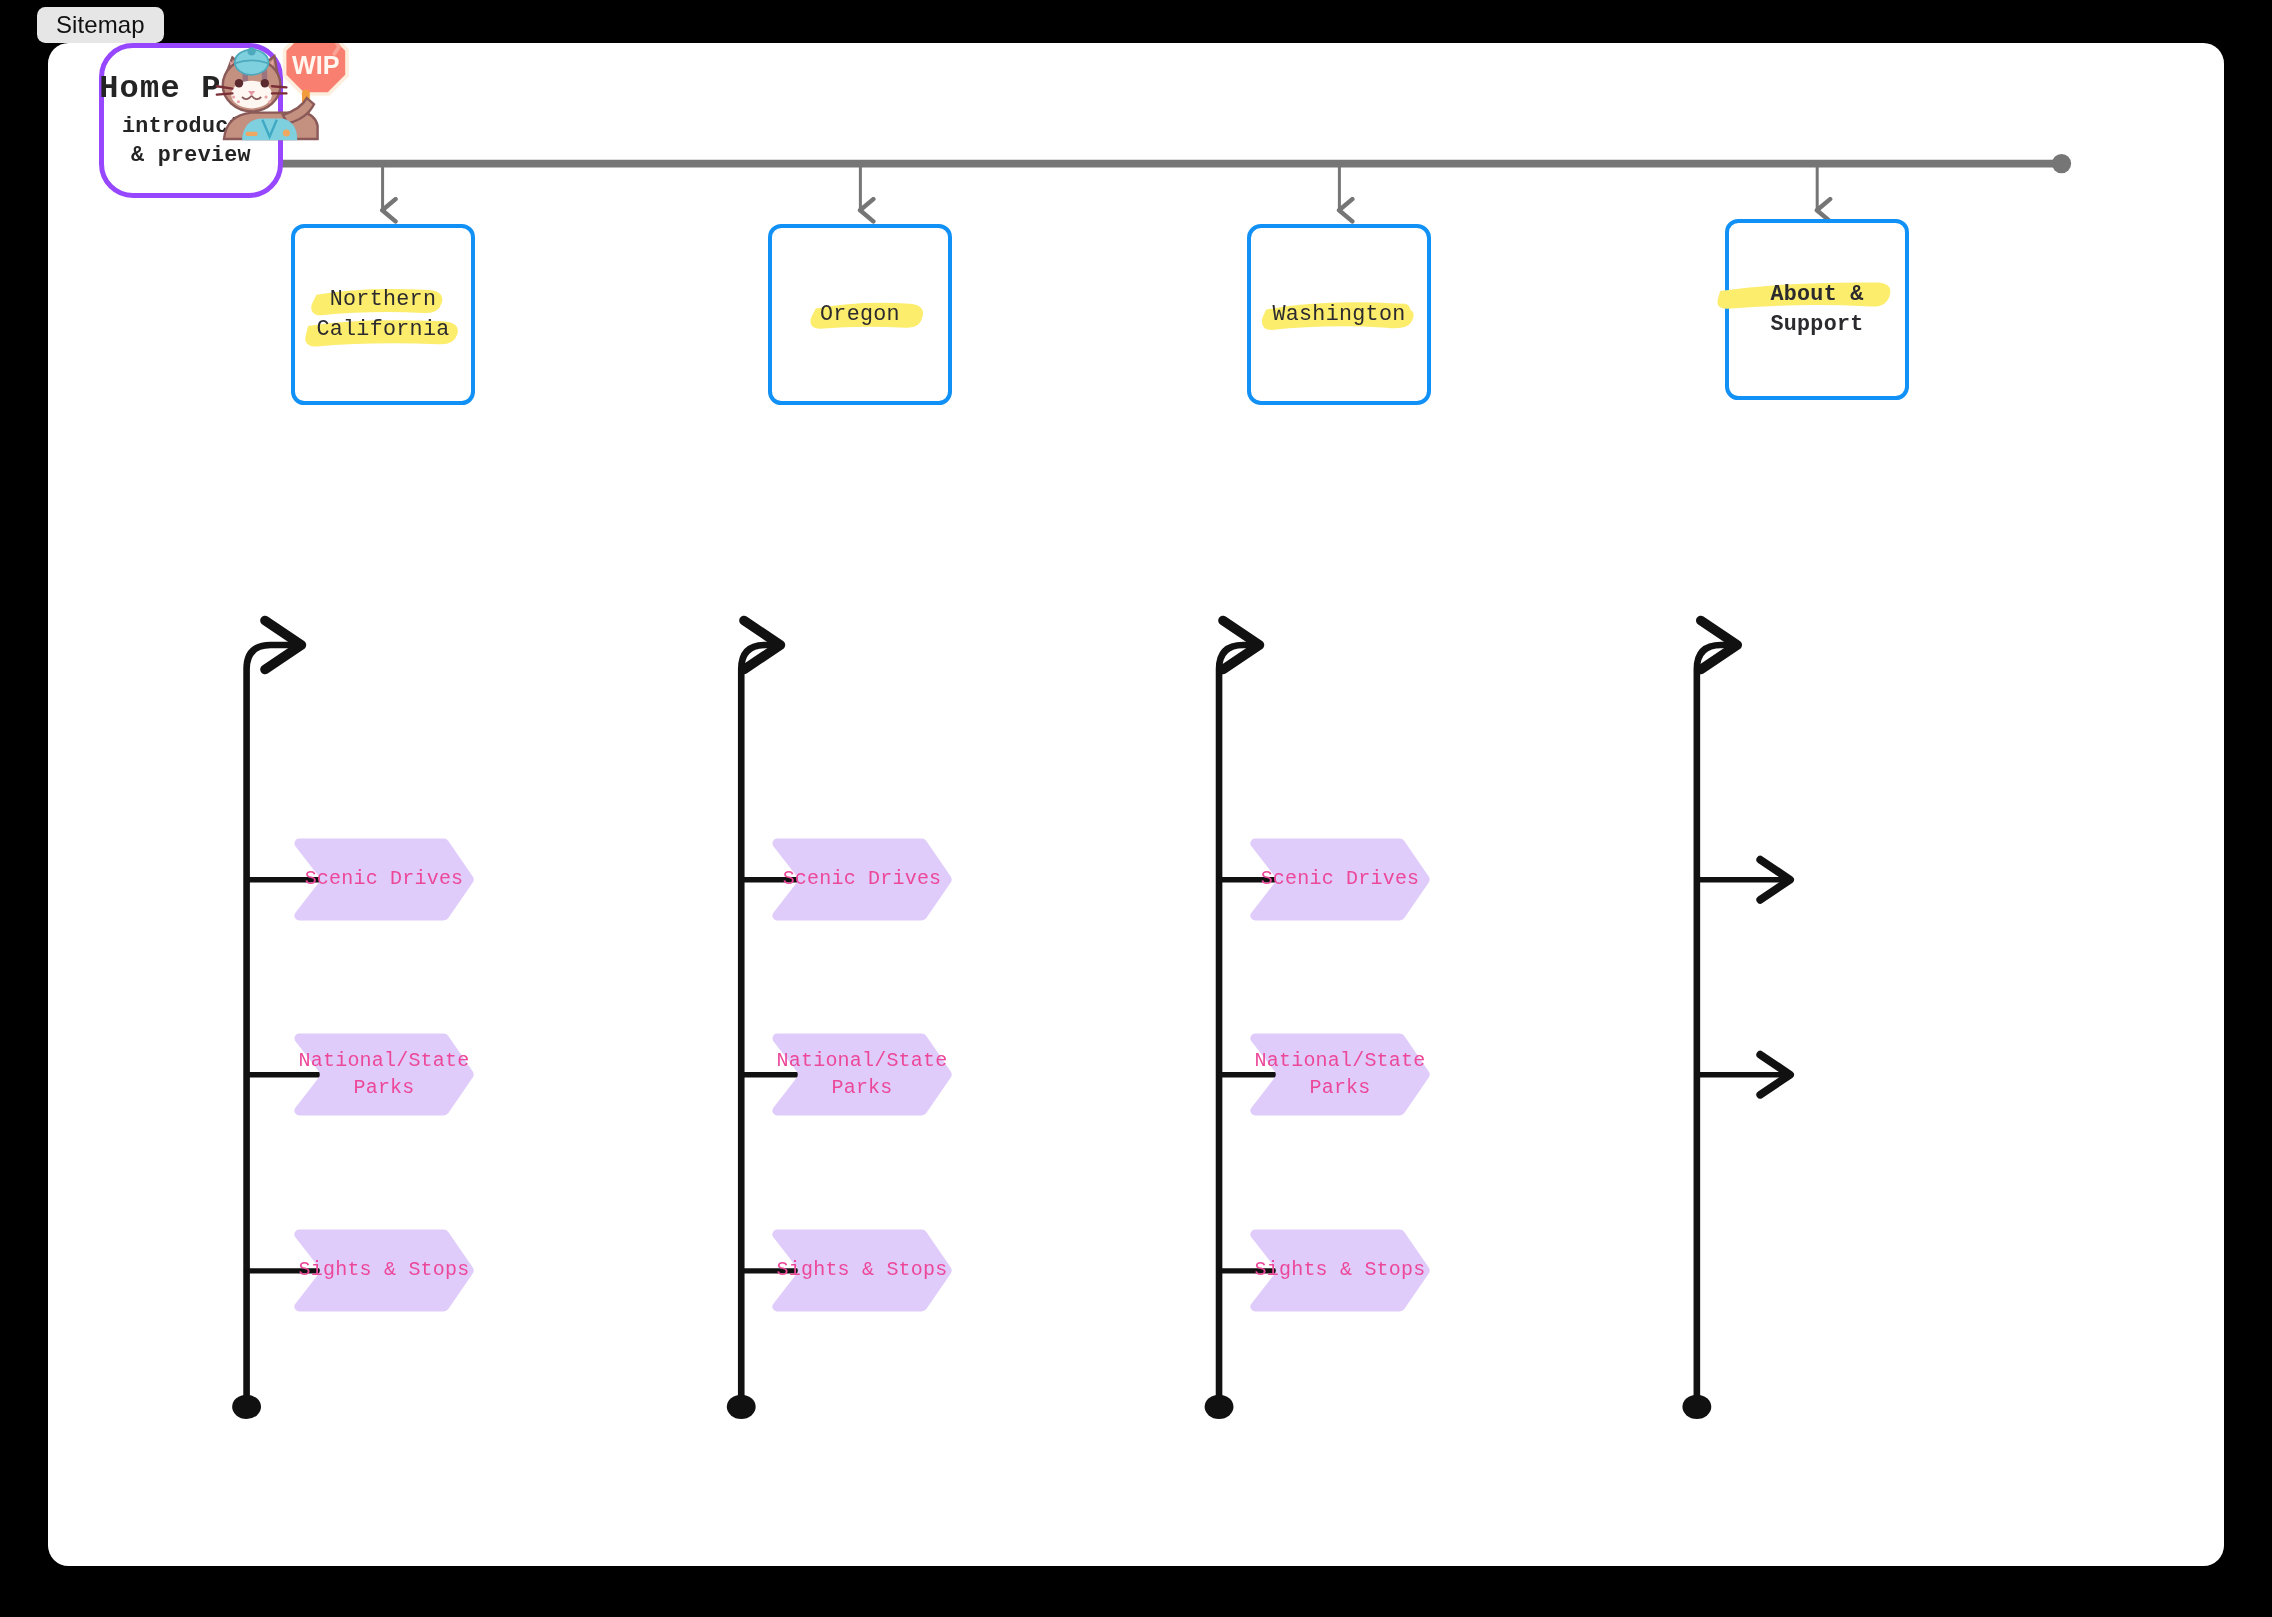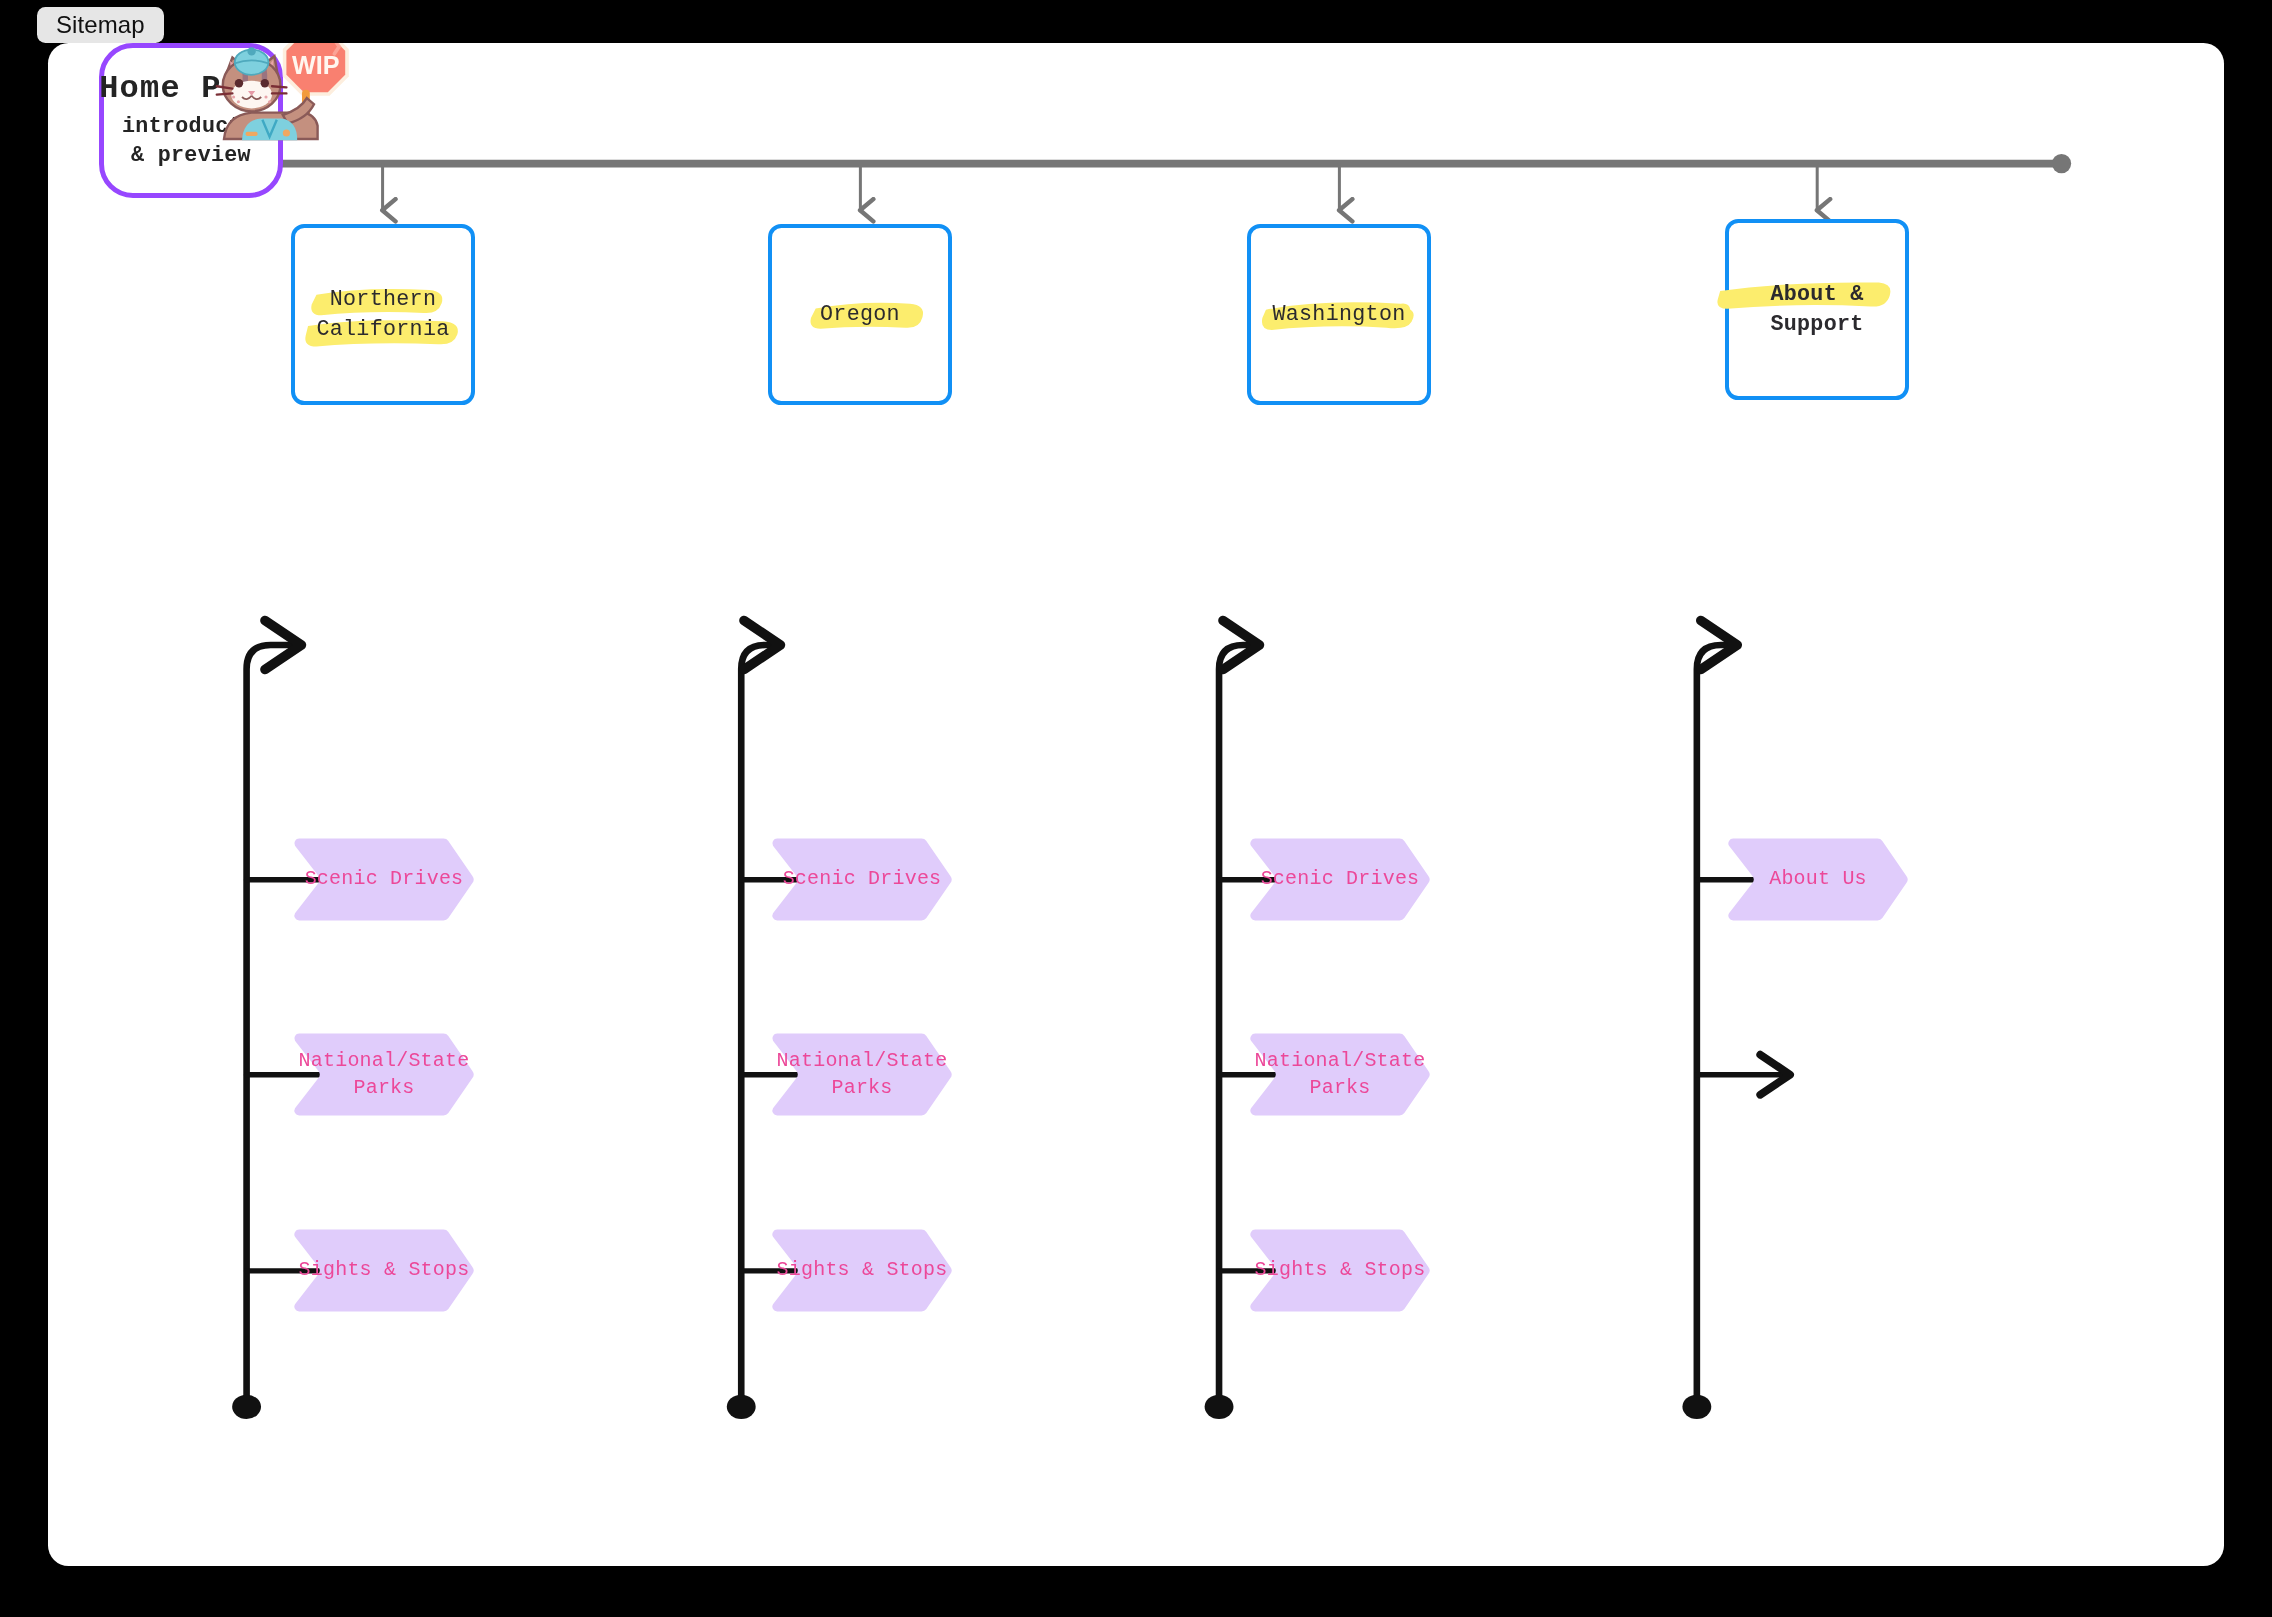--- a/index.html
+++ b/index.html
@@ -294,21 +294,21 @@
 
     <div class="state-box" style="left:720px; top:181px;">
       <span class="hl-wrap">
         <svg class="hl-svg" width="132" height="37" viewBox="0 0 220 62">
           <path d="M14,16 Q90,2 172,8 Q198,10 193,30 Q188,50 164,48 Q86,44 22,50 Q2,50 6,32 Z" fill="#fced6d"></path>
         </svg>
         <span class="state-label">Oregon</span>
       </span>
     </div>
 
-    <div class="state-box" style="left:1199px; top:181px;">
+    <div class="state-box" style="left:1199px; top:181px;border-radius:14px;">
       <span class="hl-wrap">
         <svg class="hl-svg" width="175" height="37" viewBox="0 0 290 62">
           <path d="M10,18 Q100,0 236,8 Q250,6 252,18 Q262,24 254,38 Q246,52 212,48 Q110,42 20,52 Q0,52 4,32 Z" fill="#fced6d"></path>
         </svg>
         <span class="state-label">Washington</span>
       </span>
     </div>
 
     <div class="state-box" style="left:1677px; top:176px;">
       <span class="hl-wrap">
@@ -372,22 +372,16 @@
       <div class="chev-text">National/State
 Parks</div>
     </div>
     <div class="chev" style="left:1200px; top:1184px;">
       <svg width="184" height="87" viewBox="0 0 306 144">
         <path d="M12,4 H252 a10,10 0 0 1 8,4 L300,66 a10,10 0 0 1 0,12 L260,136 a10,10 0 0 1 -8,4 H12 a8,8 0 0 1 -7,-12 L44,78 a10,10 0 0 0 0,-12 L5,16 a8,8 0 0 1 7,-12 Z" fill="#e0ccfb"></path>
       </svg>
       <div class="chev-text">Sights &amp; Stops</div>
     </div>
 
-    <div class="chev" style="left:1678px; top:793px;">
-      <svg width="184" height="87" viewBox="0 0 306 144">
-        <path d="M12,4 H252 a10,10 0 0 1 8,4 L300,66 a10,10 0 0 1 0,12 L260,136 a10,10 0 0 1 -8,4 H12 a8,8 0 0 1 -7,-12 L44,78 a10,10 0 0 0 0,-12 L5,16 a8,8 0 0 1 7,-12 Z" fill="#e0ccfb"></path>
-      </svg>
-      <div class="chev-text">About Us</div>
-    </div>
 
   </div>
 </div>
 
 
 </body></html>

